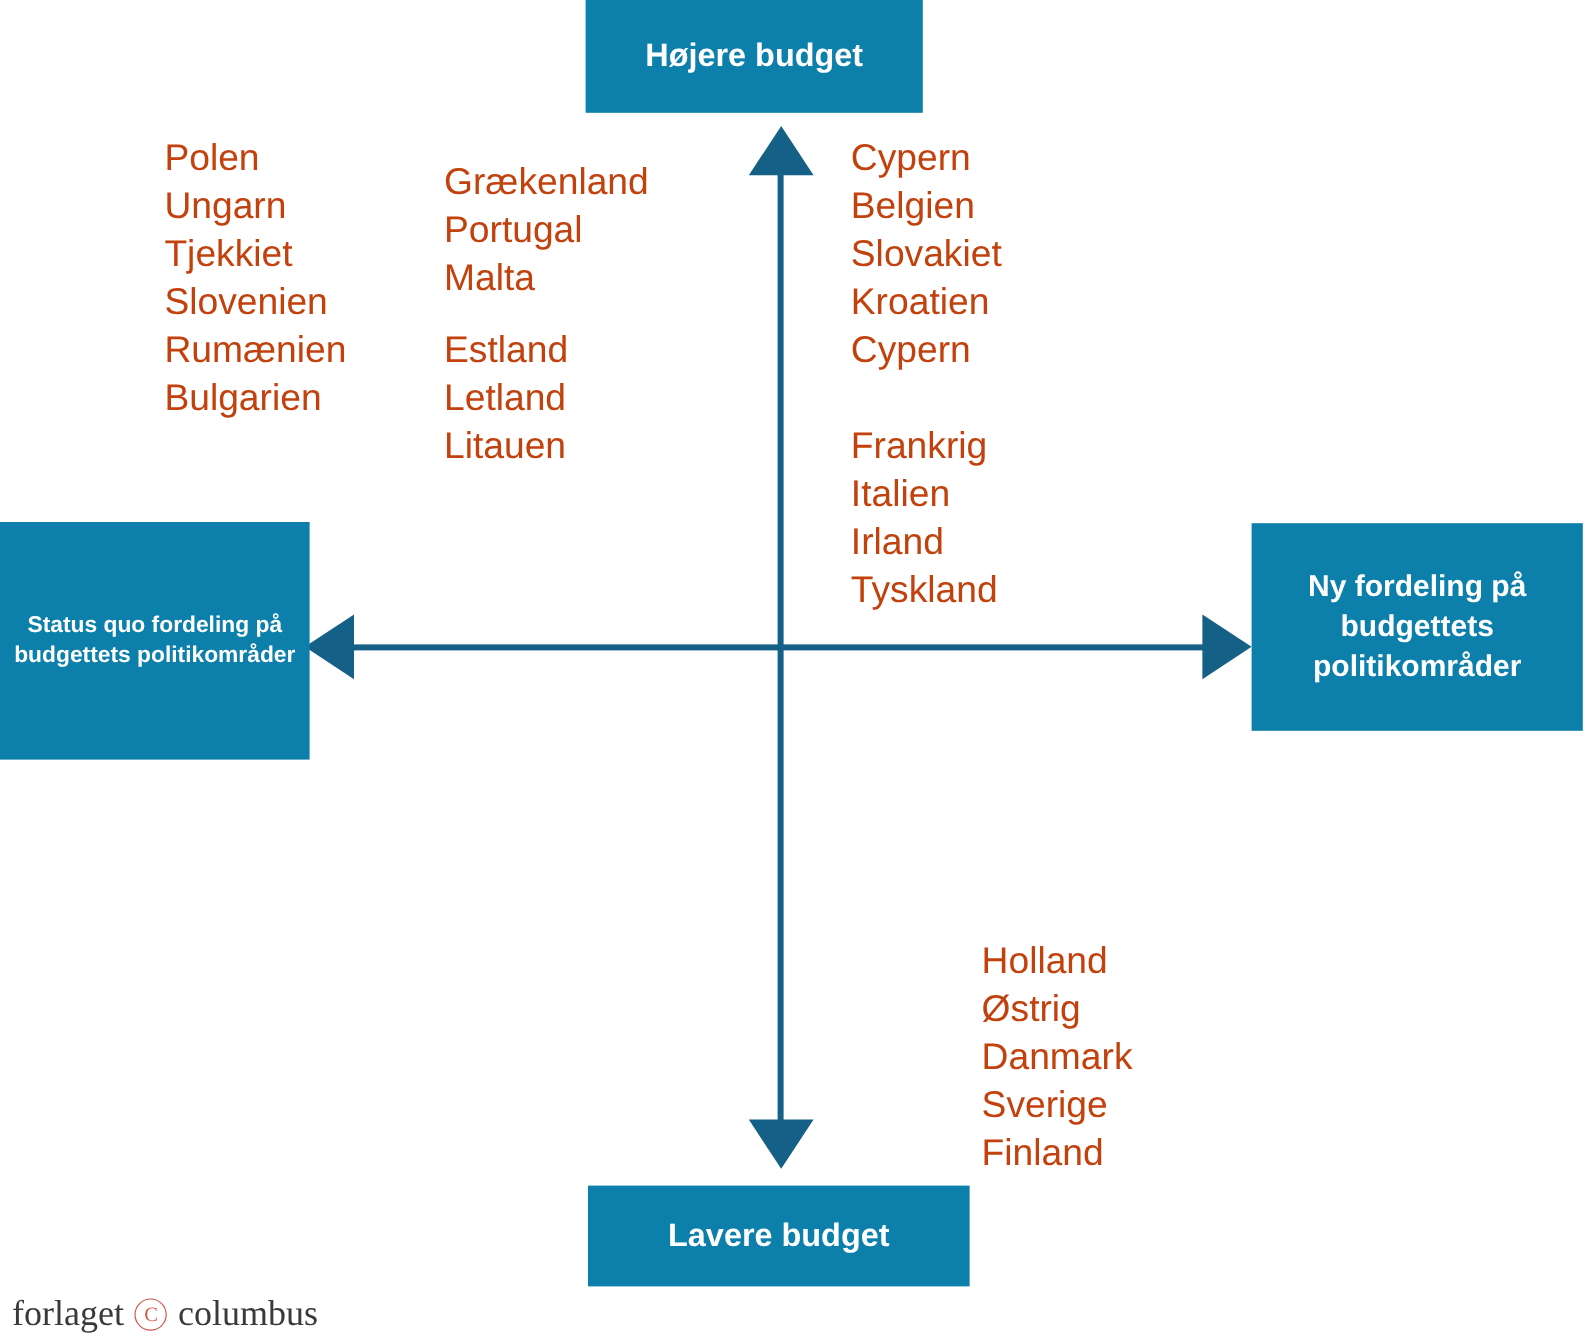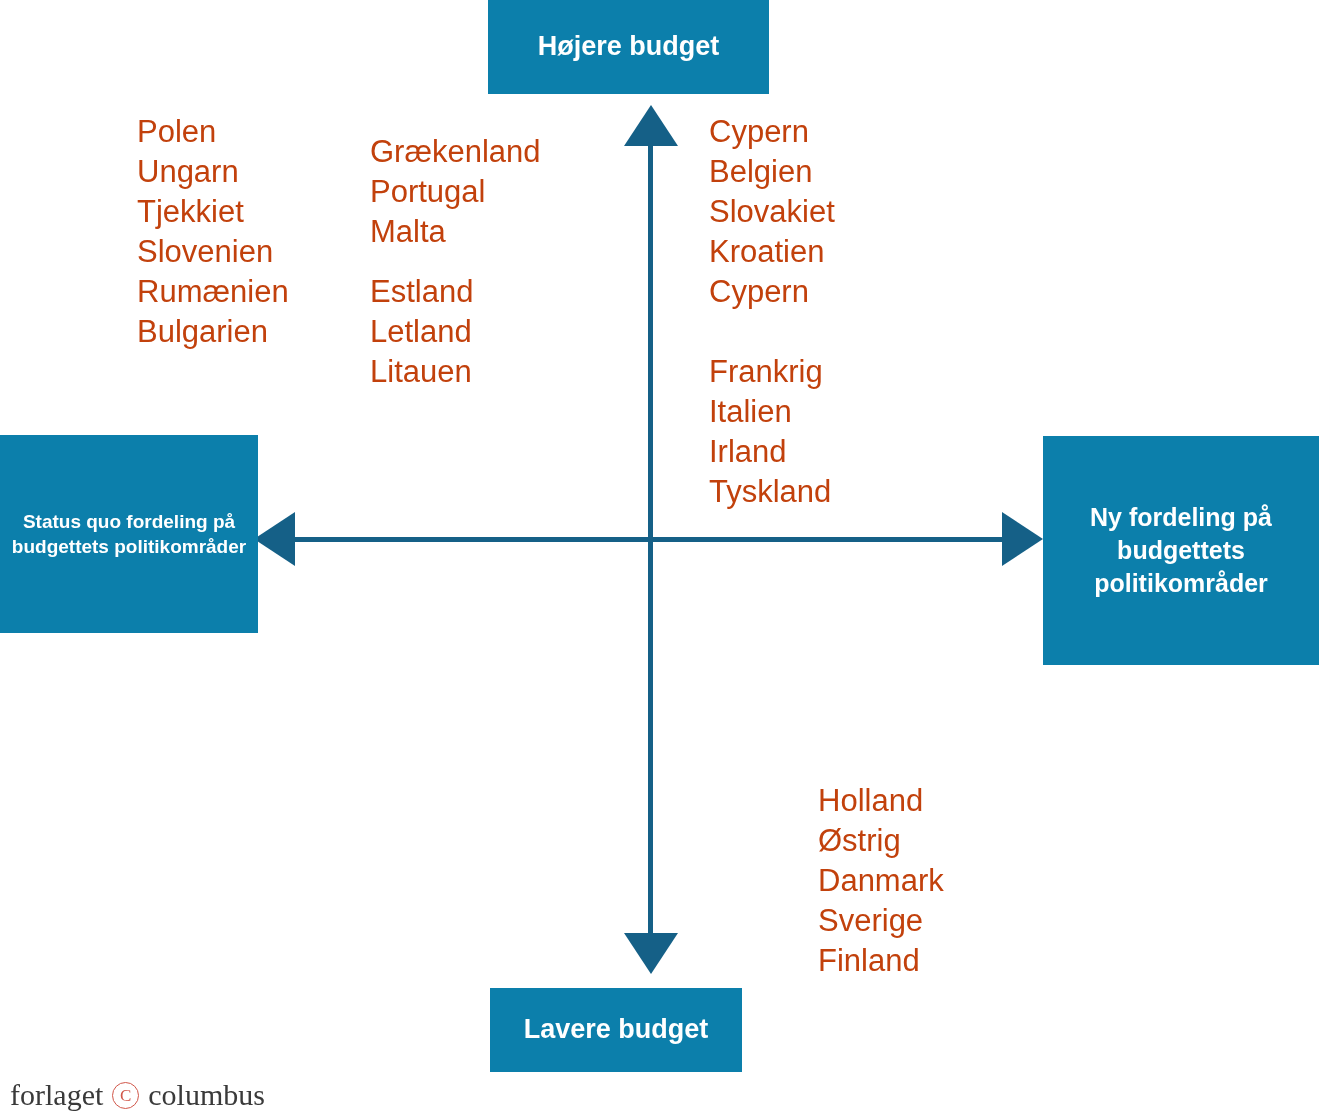--- a/index.html
+++ b/index.html
@@ -85,37 +85,37 @@
   .box-top {
     left: 488px;
     top: 0px;
     width: 281px;
     height: 94px;
     font-size: 27px;
   }
   .box-bottom {
     left: 490px;
     top: 988px;
-    width: 252px;
+    width: 318px;
     height: 84px;
     font-size: 27px;
   }
   .box-left {
     left: 0px;
     top: 435px;
     width: 258px;
     height: 198px;
     font-size: 19px;
     padding: 0 8px;
   }
   .box-right {
     left: 1043px;
     top: 436px;
     width: 276px;
-    height: 229px;
+    height: 173px;
     font-size: 25px;
     padding: 0 6px;
   }
 
   
   .country-group {
     position: absolute;
     font-size: 31px;
     line-height: 40px;
     color: #c2410c;

